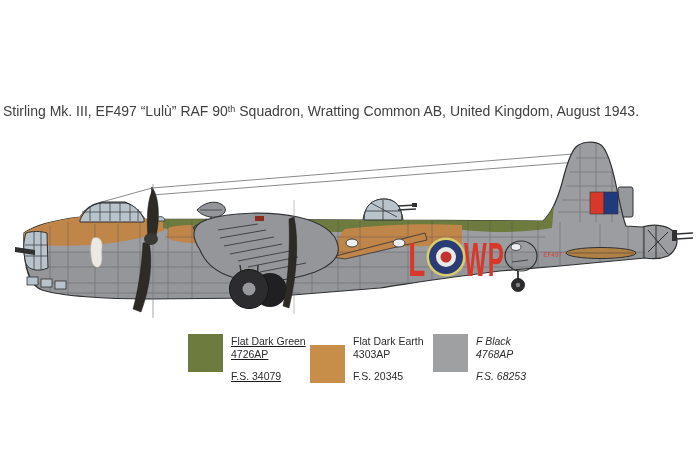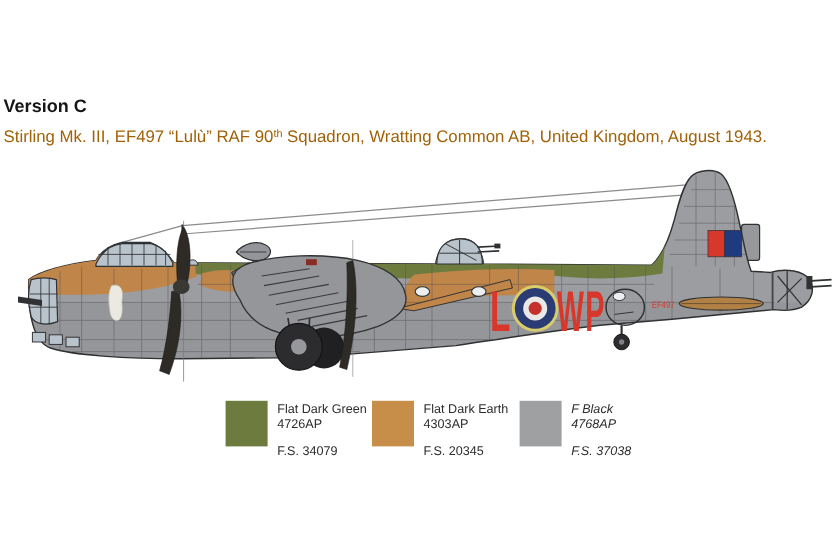--- a/index.html
+++ b/index.html
@@ -1,35 +1,34 @@
 <!DOCTYPE html>
 <html><head>
 <meta charset="utf-8">
 <style>
   html,body{margin:0;padding:0;background:#fff;}
   #stage{position:relative;width:700px;height:466px;background:#ffffff;overflow:hidden;
          font-family:"Liberation Sans",sans-serif;color:#1c1c1c;}
   .titleblock{position:absolute;left:3px;top:80px;width:694px;}
   .title{font-size:15px;font-weight:bold;color:#161616;line-height:18px;}
-  .subtitle{font-size:14px;color:#a16207;line-height:18px;margin-top:4px;letter-spacing:0;}
+  .subtitle{font-size:14px;color:#404040;line-height:18px;margin-top:20px;letter-spacing:0;}
   .subtitle sup{font-size:9px;vertical-align:4px;}
   svg{position:absolute;left:0;top:0;}
   .legend-item{position:absolute;top:334px;display:flex;}
   .swatch{width:35px;height:38px;flex:0 0 auto;}
   .legend-labels{margin-left:8px;font-size:10.5px;color:#2d2d2d;line-height:13px;padding-top:1px;}
   .legend-fs{margin-top:9px;}
   text{font-family:"Liberation Sans",sans-serif;}
 </style>
 </head>
 <body>
 
 <div id="stage">
 
   <div class="titleblock">
-    <div class="title">Version C</div>
     <div class="subtitle"><span>Stirling Mk. III, EF497 “Lulù” RAF 90</span><sup>th</sup><span> Squadron, Wratting Common AB, United Kingdom, August 1943.</span></div>
   </div>
 
   <svg width="700" height="200" viewBox="0 128 700 200" style="top:128px;">
     <defs>
       <clipPath id="fuseClip">
         <path d="M24,233 C33,226 55,220 80,217 C84,210 92,204 102,202 L125,202 C133,205 140,212 145,219 L363,220 C365,206 374,199 384,199 C395,199 401,207 403,220 L543,221 C551,214 557,201 562,183 C566,167 570,153 576,147 C581,142 594,140 601,145 C607,150 612,166 616,185 C620,203 622,216 626,226 L642,227 C656,223 669,226 675,233 C679,241 677,250 668,256 C661,259 652,259 645,258 L560,266 L500,271 C450,277 420,282 380,288 L255,298 L150,299 C105,299 60,296 42,290 C28,285 23,262 24,233 Z"></path>
       </clipPath>
     </defs>
 
@@ -221,39 +220,39 @@
     </g>
 
     <g stroke="#2f3133" stroke-width="0.8" fill="#b9c3cb">
       <rect x="27" y="277" width="11" height="8"></rect>
       <rect x="41" y="279" width="11" height="8"></rect>
       <rect x="55" y="281" width="11" height="8"></rect>
     </g>
   </svg>
 
   <div>
-    <div class="legend-item" style="left:188px;">
+    <div class="legend-item" style="left:188px;text-decoration:underline;">
       <div class="swatch" style="background-color: rgb(109, 123, 62);"></div>
       <div class="legend-labels">
         <div>Flat Dark Green</div>
         <div>4726AP</div>
         <div class="legend-fs">F.S. 34079</div>
       </div>
     </div>
-    <div class="legend-item" style="left:310px;">
+    <div class="legend-item" style="left:310px;align-items:flex-end;">
       <div class="swatch" style="background-color: rgb(199, 142, 74);"></div>
       <div class="legend-labels">
         <div>Flat Dark Earth</div>
         <div>4303AP</div>
         <div class="legend-fs">F.S. 20345</div>
       </div>
     </div>
     <div class="legend-item" style="left:433px;font-style:italic;">
       <div class="swatch" style="background-color: rgb(159, 160, 162);"></div>
       <div class="legend-labels">
         <div>F Black</div>
         <div>4768AP</div>
-        <div class="legend-fs">F.S. 37038</div>
+        <div class="legend-fs">F.S. 68253</div>
       </div>
     </div>
   </div>
 
 </div>
 
 </body></html>

